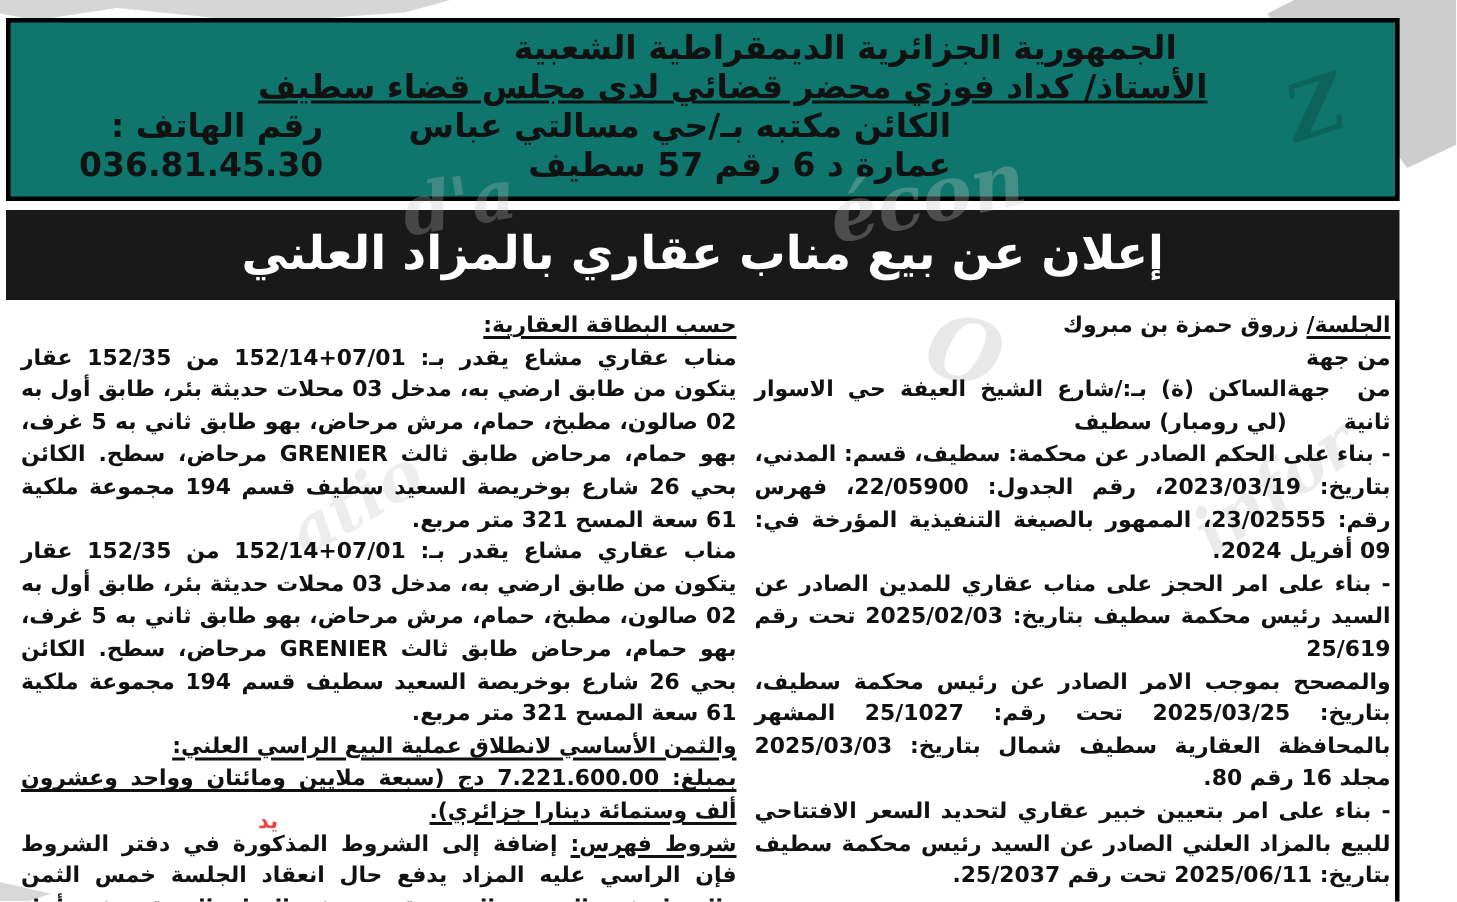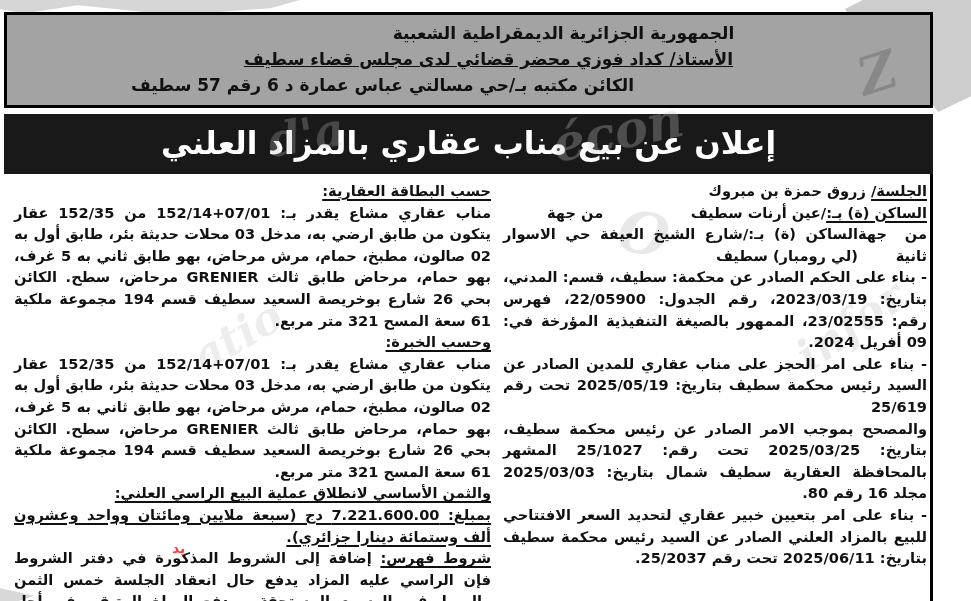--- a/index.html
+++ b/index.html
@@ -15,23 +15,23 @@
     position:absolute;z-index:3;pointer-events:none;
     font-family:"DejaVu Serif", serif;font-style:italic;font-weight:bold;
     white-space:nowrap;
   }
   
   .doc{
     position:absolute;left:4px;top:12px;width:929px;z-index:1;
     direction:rtl;
   }
   .header-box{
-    border:3px solid #000;background:#a3a3a3;
+    border:3px solid #000;background:#0f766e;
     padding:5px 8px 7px 8px;
-    font-weight:bold;font-size:17px;line-height:26px;
+    font-weight:bold;font-size:22px;line-height:26px;
   }
   .h1{text-align:center;padding-left:190px;}
   .h2{text-align:center;padding-left:40px;text-decoration:underline;}
   .h3{display:flex;justify-content:space-between;padding-right:288px;}
   .banner{
     margin-top:6px;background:#191919;color:#fff;
     text-align:center;font-weight:bold;
     font-size:31px;line-height:40px;padding:9px 0 11px 0;
     letter-spacing:0px;
   }
@@ -67,55 +67,55 @@
 <div class="shape" style="left:0;top:588px;width:34px;height:13px;background:#d8d8d8;
             clip-path:polygon(0 0, 100% 60%, 55% 100%, 0 100%);"></div>
 
 <div class="doc" lang="ar">
 
   <div class="header-box">
     <div class="h1">الجمهورية الجزائرية الديمقراطية الشعبية</div>
     <div class="h2">الأستاذ/ كداد فوزي محضر قضائي لدى مجلس قضاء سطيف</div>
     <div class="h3">
       <span>الكائن مكتبه بـ/حي مسالتي عباس عمارة د 6 رقم 57 سطيف</span>
+      <span>
+        <span>رقم الهاتف :</span>
+        <span>036.81.45.30</span>
+      </span>
     </div>
   </div>
 
   <div class="banner">
     <span>إعلان عن بيع مناب عقاري بالمزاد العلني</span>
   </div>
 
   <div class="bodygrid">
 
     <div class="col-right">
       <div class="line">
         <span class="u">الجلسة/</span>
         <span>زروق حمزة بن مبروك</span>
       </div>
       <div class="line duo">
-        <span>
-          <span class="u">الساكن (ة) بـ:</span><span>/عين أرنات سطيف</span>
-        </span>
         <span class="side-mid">من جهة</span>
       </div>
       <div class="line duo">
         <span>من جهة ثانية</span>
         <span>الساكن (ة) بـ:/شارع الشيخ العيفة حي الاسوار (لي رومبار) سطيف</span>
       </div>
       <div class="par">- بناء على الحكم الصادر عن محكمة: سطيف، قسم: المدني، بتاريخ: 2023/03/19، رقم الجدول: 22/05900، فهرس رقم: 23/02555، الممهور بالصيغة التنفيذية المؤرخة في: 09 أفريل 2024.</div>
-      <div class="par">- بناء على امر الحجز على مناب عقاري للمدين الصادر عن السيد رئيس محكمة سطيف بتاريخ: 2025/05/19 تحت رقم 25/619</div>
+      <div class="par">- بناء على امر الحجز على مناب عقاري للمدين الصادر عن السيد رئيس محكمة سطيف بتاريخ: 2025/02/03 تحت رقم 25/619</div>
       <div class="par">والمصحح بموجب الامر الصادر عن رئيس محكمة سطيف، بتاريخ: 2025/03/25 تحت رقم: 25/1027 المشهر بالمحافظة العقارية سطيف شمال بتاريخ: 2025/03/03 مجلد 16 رقم 80.</div>
       <div class="par">- بناء على امر بتعيين خبير عقاري لتحديد السعر الافتتاحي للبيع بالمزاد العلني الصادر عن السيد رئيس محكمة سطيف بتاريخ: 2025/06/11 تحت رقم 25/2037.</div>
 
     </div>
 
     <div class="col-left">
       <div class="line"><span class="u">حسب البطاقة العقارية:</span></div>
       <div class="par">مناب عقاري مشاع يقدر بـ: 07/01+152/14 من 152/35 عقار يتكون من طابق ارضي به، مدخل 03 محلات حديثة بئر، طابق أول به 02 صالون، مطبخ، حمام، مرش مرحاض، بهو طابق ثاني به 5 غرف، بهو حمام، مرحاض طابق ثالث GRENIER مرحاض، سطح. الكائن بحي 26 شارع بوخريصة السعيد سطيف قسم 194 مجموعة ملكية 61 سعة المسح 321 متر مربع.</div>
-      <div class="line"><span class="u">وحسب الخبرة:</span></div>
       <div class="par">مناب عقاري مشاع يقدر بـ: 07/01+152/14 من 152/35 عقار يتكون من طابق ارضي به، مدخل 03 محلات حديثة بئر، طابق أول به 02 صالون، مطبخ، حمام، مرش مرحاض، بهو طابق ثاني به 5 غرف، بهو حمام، مرحاض طابق ثالث GRENIER مرحاض، سطح. الكائن بحي 26 شارع بوخريصة السعيد سطيف قسم 194 مجموعة ملكية 61 سعة المسح 321 متر مربع.</div>
       <div class="line"><span class="u">والثمن الأساسي لانطلاق عملية البيع الراسي العلني:</span></div>
       <div class="par u">بمبلغ: 7.221.600.00 دج (سبعة ملايين ومائتان وواحد وعشرون ألف وستمائة دينارا جزائري).</div>
       <div class="par">
         <span class="u">شروط فهرس:</span>
         <span>إضافة إلى الشروط المذكورة في دفتر الشروط فإن الراسي عليه المزاد يدفع حال انعقاد الجلسة خمس الثمن والمصاريف والرسوم المستحقة، ويدفع المبلغ المتبقي في أجل أقصاه ثمانية (08) أيام بأمانة ضبط المحكمة.</span>
       </div>
 
     </div>
   </div>

